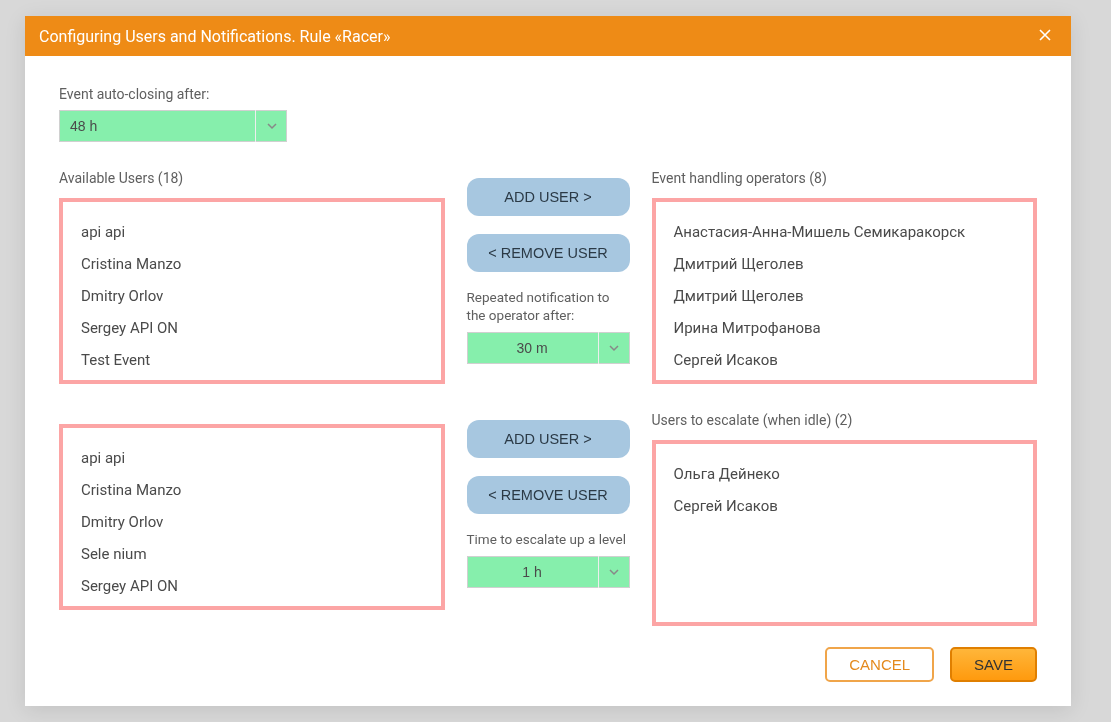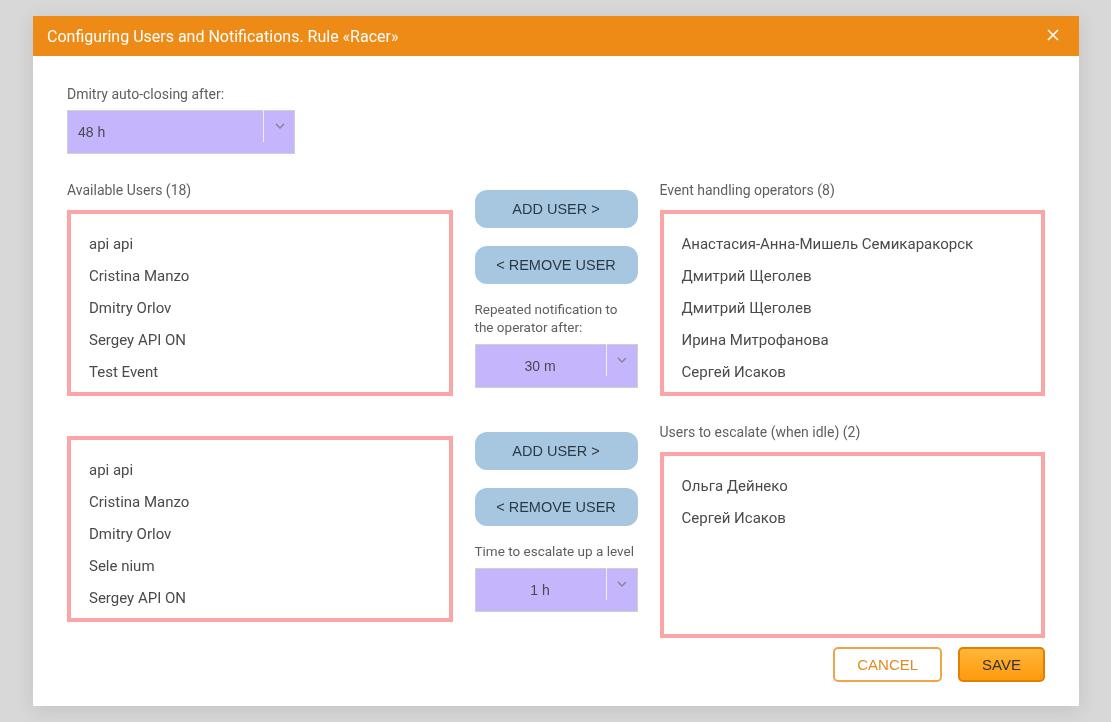--- a/index.html
+++ b/index.html
@@ -8,21 +8,21 @@
     font-family: -apple-system, BlinkMacSystemFont, "Segoe UI", Roboto, Arial, sans-serif;
     font-size: 14px;
     color: #4a4a4a;
     width: 1111px;
     height: 722px;
     overflow: hidden;
     position: relative;
   }
   .dialog {
     position: absolute;
-    left: 33px;
+    left: 25px;
     top: 16px;
     width: 1046px;
     height: 690px;
     background: #fff;
     box-shadow: 0 4px 20px rgba(0,0,0,0.1);
   }
   .titlebar {
     height: 40px;
     background: #ee8b16;
     color: #fff;
@@ -48,26 +48,26 @@
     color: #5f5f5f;
     margin-bottom: 8px;
     display: block;
   }
   .select {
     position: relative;
     display: inline-block;
   }
   .select input {
     width: 228px;
-    height: 44px;
+    height: 32px;
     border: 1px solid #d0d0d0;
     padding: 0 32px 0 10px;
     font-size: 14px;
     color: #4a4a4a;
-    background: #c4b5fd;
+    background: #86efac;
   }
   .select .chev {
     position: absolute;
     right: 0; top: 0;
     width: 32px; height: 32px;
     display: flex; align-items: center; justify-content: center;
     pointer-events: none;
     color: #888;
     border-left: 1px solid #eee;
   }
@@ -158,21 +158,21 @@
     <span class="close">
       <svg viewBox="0 0 16 16" width="16" height="16" stroke="white" stroke-width="1.6" fill="none">
         <path d="M3 3 L13 13 M13 3 L3 13"></path>
       </svg>
     </span>
   </div>
 
   <div class="content">
 
     <div>
-      <span class="field-label">Dmitry auto-closing after:</span>
+      <span class="field-label">Event auto-closing after:</span>
       <div class="select">
         <input type="text" readonly="" value="48 h" style="">
         <span class="chev">
           <svg viewBox="0 0 12 12" stroke="#888" stroke-width="1.5" fill="none">
               <path d="M2 4 L6 8 L10 4"></path>
             </svg>
         </span>
       </div>
     </div>
 

